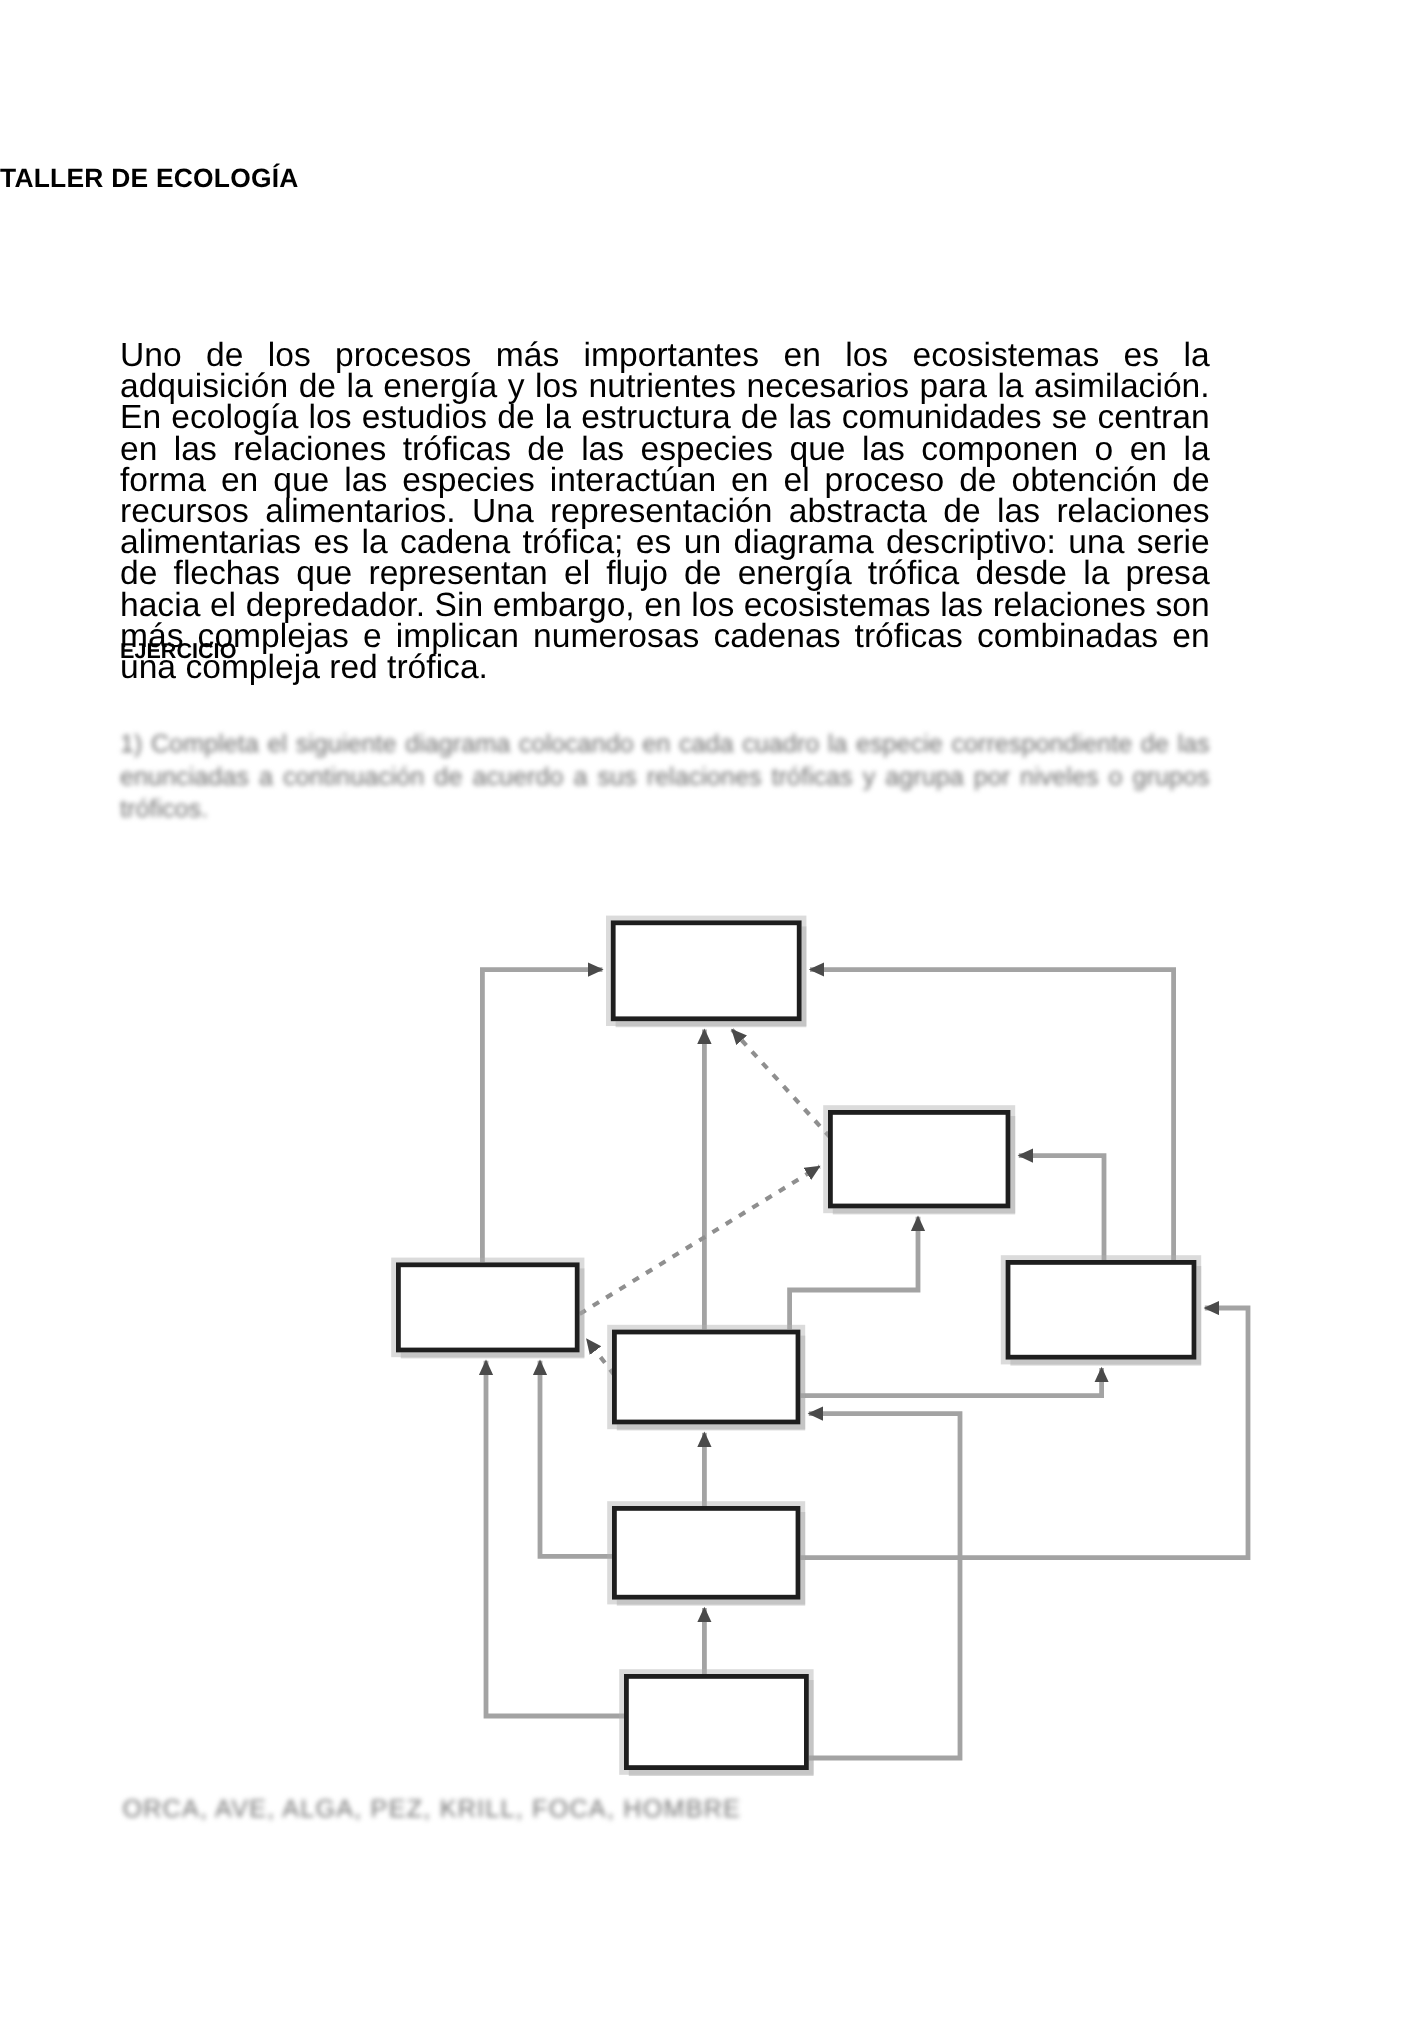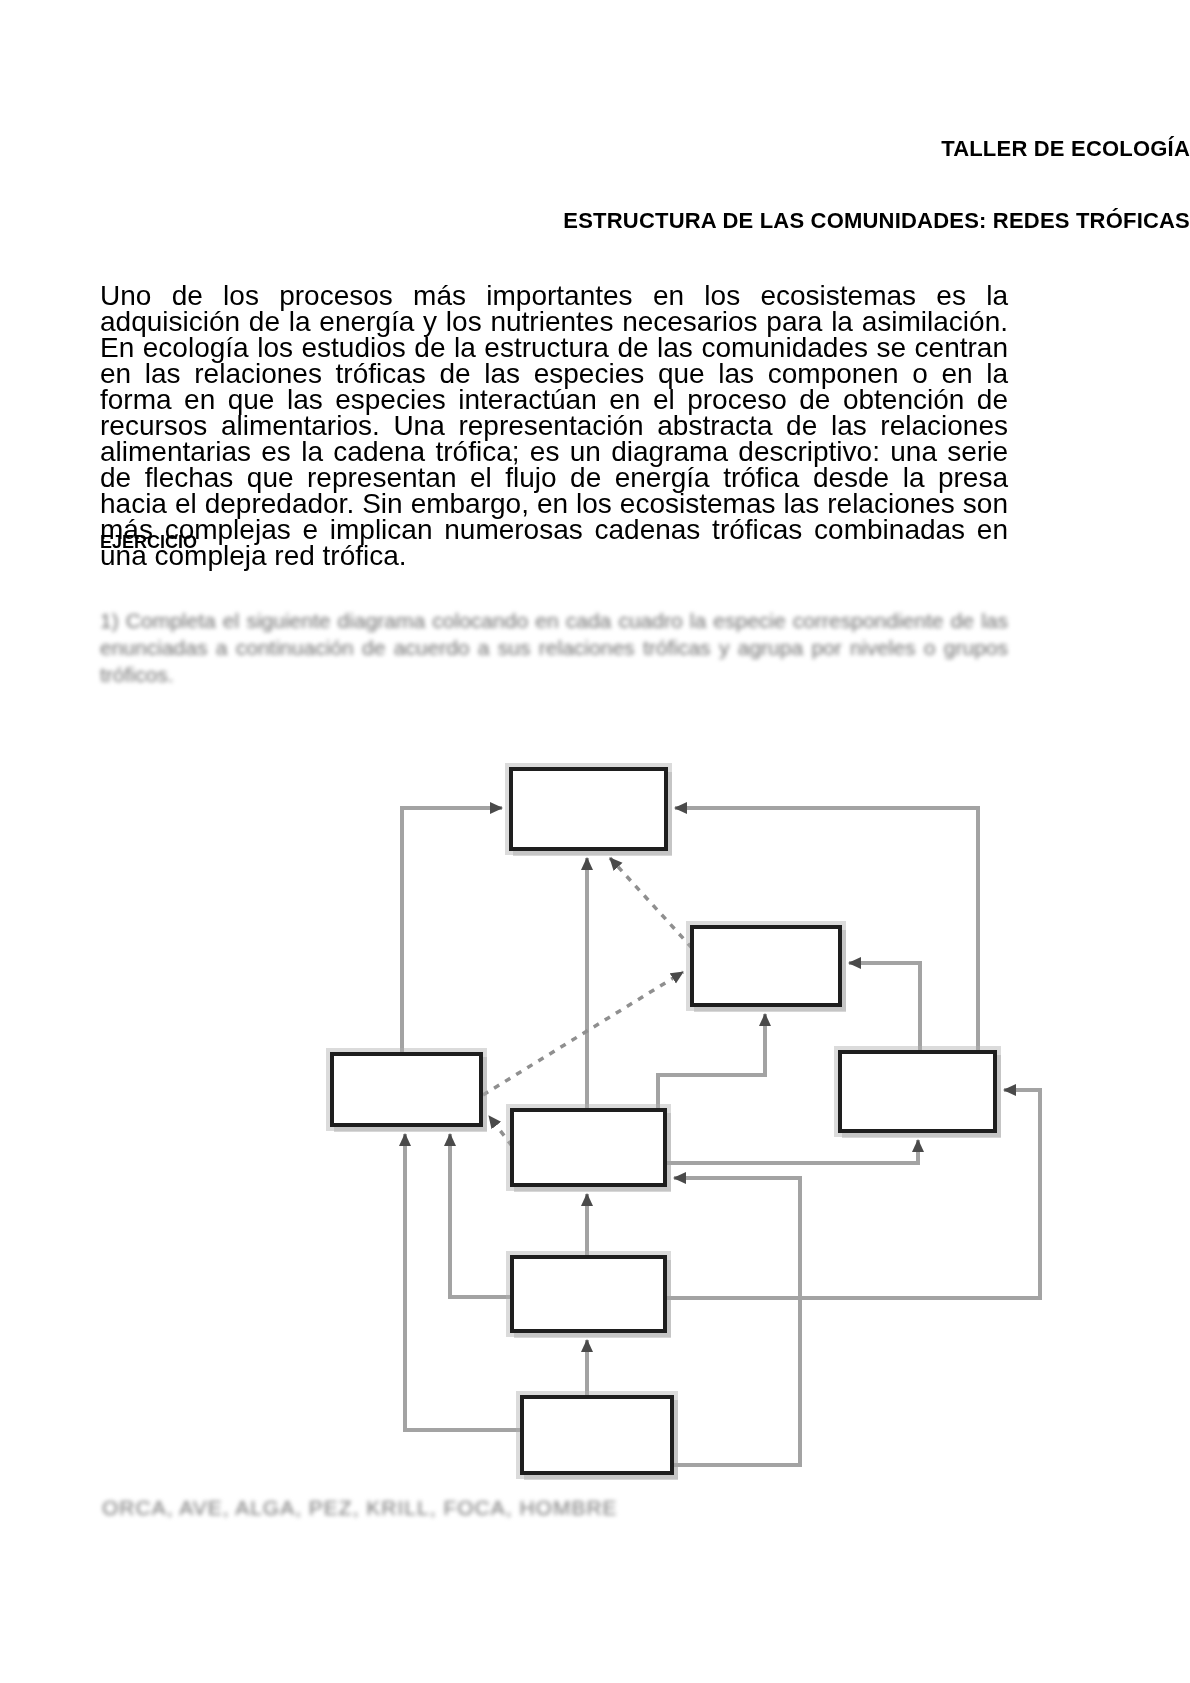--- a/index.html
+++ b/index.html
@@ -1,21 +1,21 @@
 <!DOCTYPE html>
 <html><head>
 <meta charset="utf-8">
 <style>
   html,body { margin:0; padding:0; background:#ffffff; }
   .page {
     position:relative; width:1190px; height:1683px; background:#ffffff;
     font-family:"Liberation Sans", sans-serif; color:#000; overflow:hidden;
   }
   .doc-title, .doc-subtitle {
-    position:absolute; left:0; width:100%; text-align:right;
+    position:absolute; left:0; width:100%; text-align:left;
     font-weight:bold; font-size:22px; letter-spacing:0.2px;
   }
   .doc-title    { top:136px; }
   .doc-subtitle { top:208px; }
   .intro {
     position:absolute; top:283px; left:100px; width:908px;
     font-size:28px; line-height:26px; text-align:justify;
   }
   .exercise-heading {
     position:absolute; top:532px; left:100px;
@@ -45,21 +45,20 @@
   .b7 { left:520px; top:1395px; width:154px; height:80px; }
   .conn   { fill:none; stroke:#a3a3a3; stroke-width:4; }
   .conn-d { fill:none; stroke:#8f8f8f; stroke-width:3.5; stroke-dasharray:6 7; }
 </style>
 </head>
 <body>
 
 <div class="page">
 
   <div class="doc-title">TALLER DE ECOLOGÍA</div>
-  <div class="doc-subtitle">ESTRUCTURA DE LAS COMUNIDADES: REDES TRÓFICAS</div>
 
   <div class="intro">Uno de los procesos más importantes en los ecosistemas es la adquisición de la energía y los nutrientes necesarios para la asimilación. En ecología los estudios de la estructura de las comunidades se centran en las relaciones tróficas de las especies que las componen o en la forma en que las especies interactúan en el proceso de obtención de recursos alimentarios. Una representación abstracta de las relaciones alimentarias es la cadena trófica; es un diagrama descriptivo: una serie de flechas que representan el flujo de energía trófica desde la presa hacia el depredador. Sin embargo, en los ecosistemas las relaciones son más complejas e implican numerosas cadenas tróficas combinadas en una compleja red trófica.</div>
 
   <div class="exercise-heading">EJERCICIO</div>
 
   <div class="instruction">1) Completa el siguiente diagrama colocando en cada cuadro la especie correspondiente de las enunciadas a continuación de acuerdo a sus relaciones tróficas y agrupa por niveles o grupos tróficos.</div>
 
   <svg class="web-svg" width="800" height="760" viewBox="0 0 800 760">
     <defs>
       <marker id="ah" markerUnits="userSpaceOnUse" markerWidth="15" markerHeight="14" refX="12" refY="6" orient="auto">

